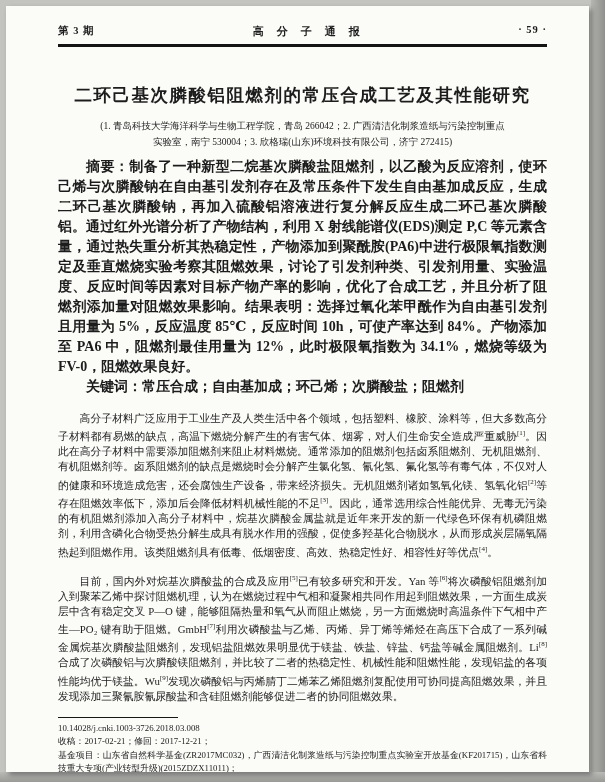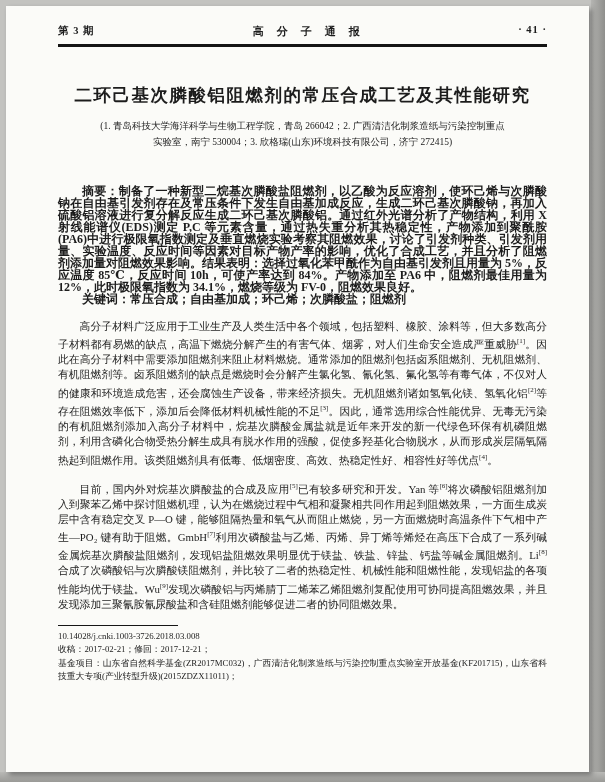--- a/index.html
+++ b/index.html
@@ -44,22 +44,22 @@
     margin-top:24px; text-align:center;
     font-size:12.5px; letter-spacing:.5px;
   }
   .author-line sup { font-size:8px; }
   .affiliations {
     margin-top:11px; text-align:center;
     font-size:9.5px; line-height:16.5px; color:#222;
   }
   
   .abstract-block {
-    margin-top:34px;
-    font-size:12px; font-weight:bold; line-height:12px;
+    margin-top:6px;
+    font-size:14px; font-weight:bold; line-height:20px;
     text-align:justify;
   }
   .abstract-text { text-indent:2em; }
   .keywords-line { text-indent:2em; margin-top:0; }
   
   .section-heading {
     margin-top:32px;
     font-size:14px; font-weight:normal; letter-spacing:6px;
   }
   .body-par {
@@ -84,21 +84,21 @@
 <body>
 
 <div class="scan-edge-right"></div>
 <div class="scan-edge-bottom"></div>
 
 <div class="page">
 
   <div class="running-head">
     <span>第 3 期</span>
     <span class="journal-name">高分子通报</span>
-    <span>· 41 ·</span>
+    <span>· 59 ·</span>
   </div>
   <div class="head-rule"></div>
 
   <h1 class="article-title">二环己基次膦酸铝阻燃剂的常压合成工艺及其性能研究</h1>
 
 
   <div class="affiliations">
     <div>(1. 青岛科技大学海洋科学与生物工程学院，青岛 266042；2. 广西清洁化制浆造纸与污染控制重点</div>
     <div>实验室，南宁 530004；3. 欣格瑞(山东)环境科技有限公司，济宁 272415)</div>
   </div>

